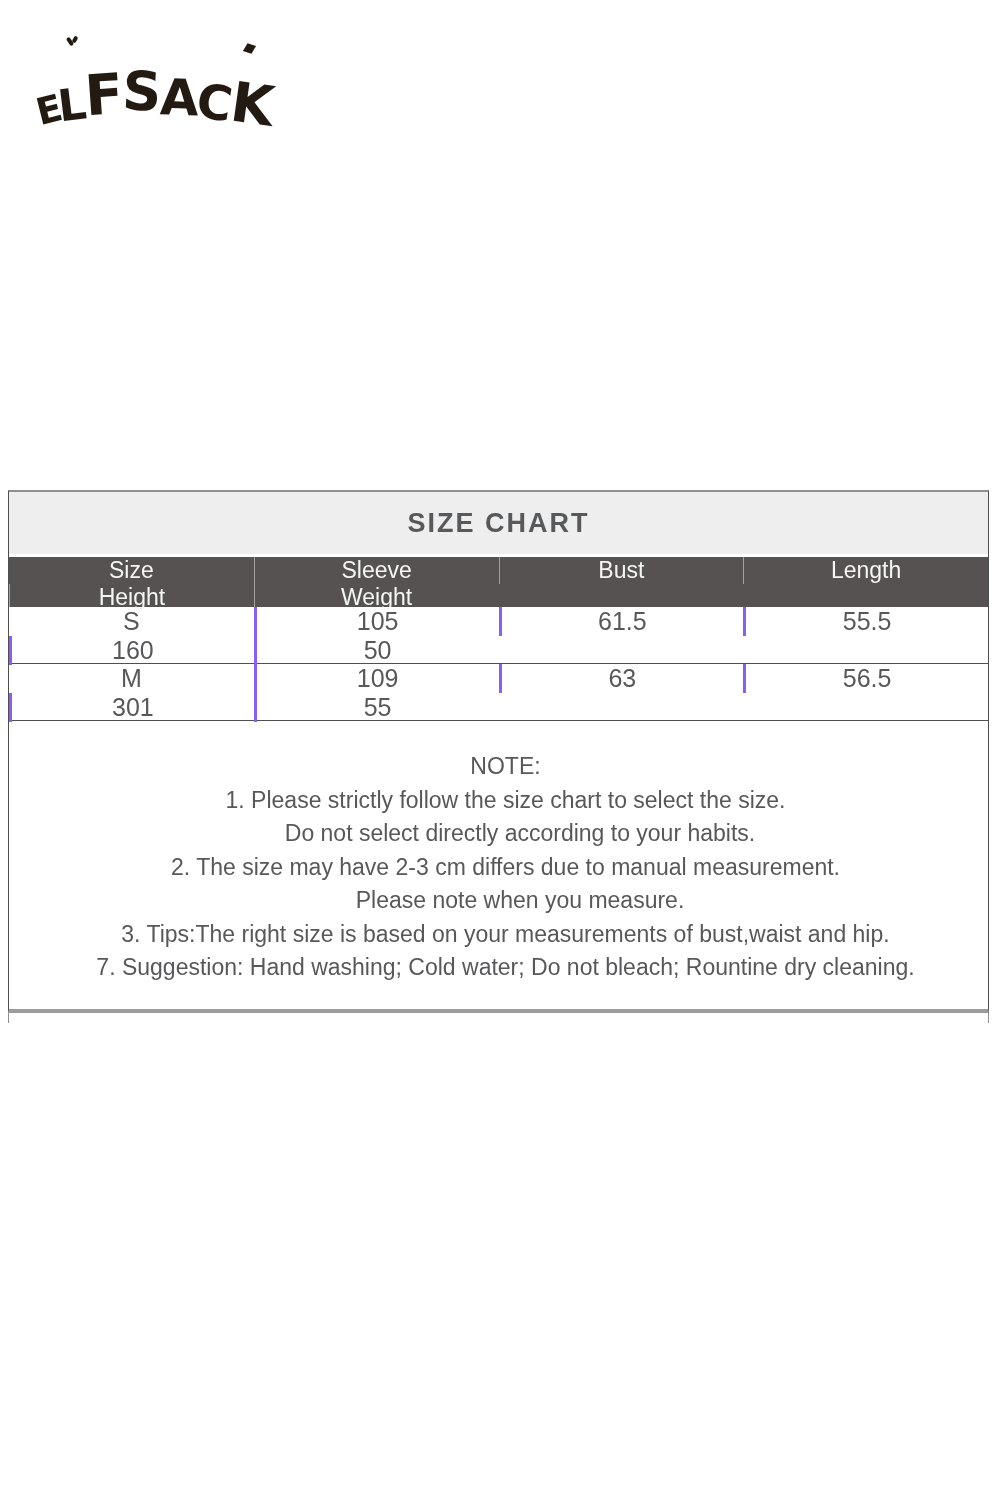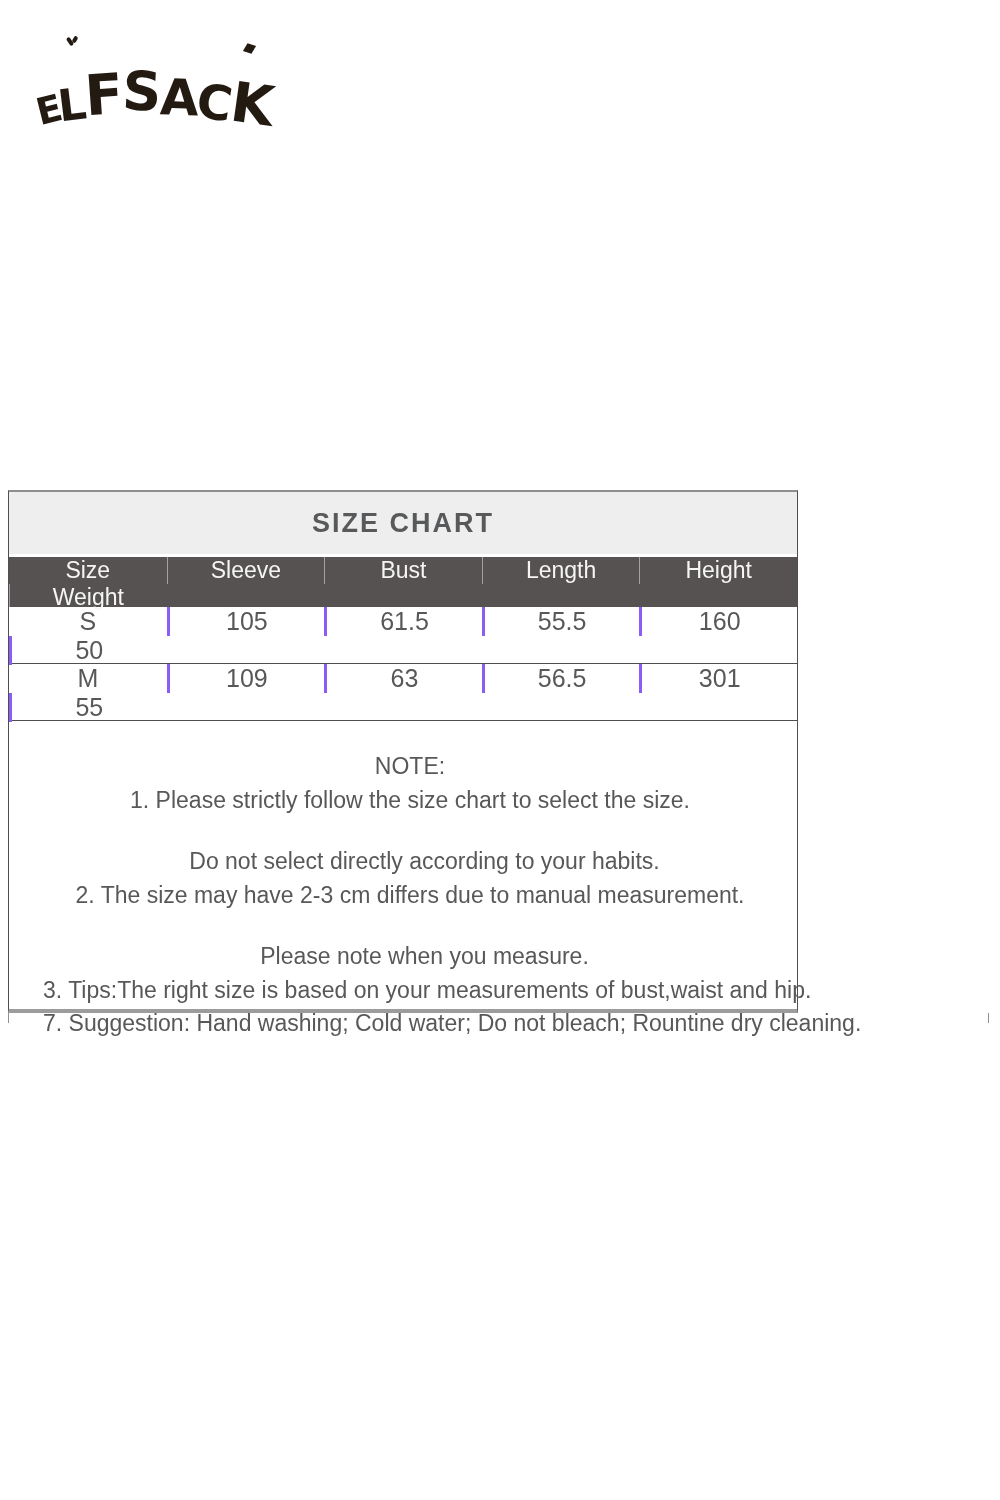--- a/index.html
+++ b/index.html
@@ -34,32 +34,32 @@
   }
   .accent-e:before{height:9px;left:2px;top:1px;transform:rotate(-35deg);}
   .accent-e:after{height:7px;left:7px;top:0;transform:rotate(30deg);}
   .accent-k{
     position:absolute;right:2px;top:4px;width:9px;height:9px;background:#231a12;
     transform:rotate(18deg) skewX(-12deg);
   }
 
   
   .sheet{
-    position:absolute;left:8px;top:490px;width:790px;height:523px;
+    position:absolute;left:8px;top:490px;width:981px;height:523px;
     box-sizing:border-box;background:#ffffff;
     border:1px solid #4f4f4f;
     border-top:2px solid #8f8f8f;
     border-bottom:4px solid #9c9c9c;
   }
   .title-band{
     height:62px;background:#eeeeee;margin-bottom:3px;
     display:flex;align-items:center;justify-content:center;
     font-size:27px;font-weight:bold;letter-spacing:2px;color:#58595b;
   }
-  .grid{display:grid;grid-template-columns:repeat(5,1fr);}
+  .grid{display:grid;grid-template-columns:repeat(4,1fr);}
   .header-row{
     height:50px;background:#575252;color:#f5f5f5;font-size:23px;
   }
   .header-row .cell{
     display:flex;align-items:center;justify-content:center;
     border-left:1px solid rgba(255,255,255,0.45);
   }
   .header-row .cell:first-child{border-left:none;}
   .data-row{height:56px;font-size:25px;border-bottom:1px solid #4f4f4f;}
   .data-row .cell{
@@ -67,21 +67,21 @@
     border-left:3px solid #8b5cf6;color:#58585a;
   }
   .data-row .cell:first-child{border-left:none;}
 
   
   .note{
     box-sizing:border-box;height:290px;padding:29px 20px 0 34px;
     font-size:23px;line-height:33.5px;color:#58585a;text-align:center;
   }
   .note .line{white-space:nowrap;}
-  .note .indent{padding-left:29px;margin-top:28px;}
+  .note .indent{padding-left:29px;}
 
   
   .stub{position:absolute;width:1px;height:10px;background:#8f8f8f;top:1013px;}
   .stub-left{left:8px;}
   .stub-right{left:988px;}
 </style>
 </head>
 <body>
 
 <div class="page">

